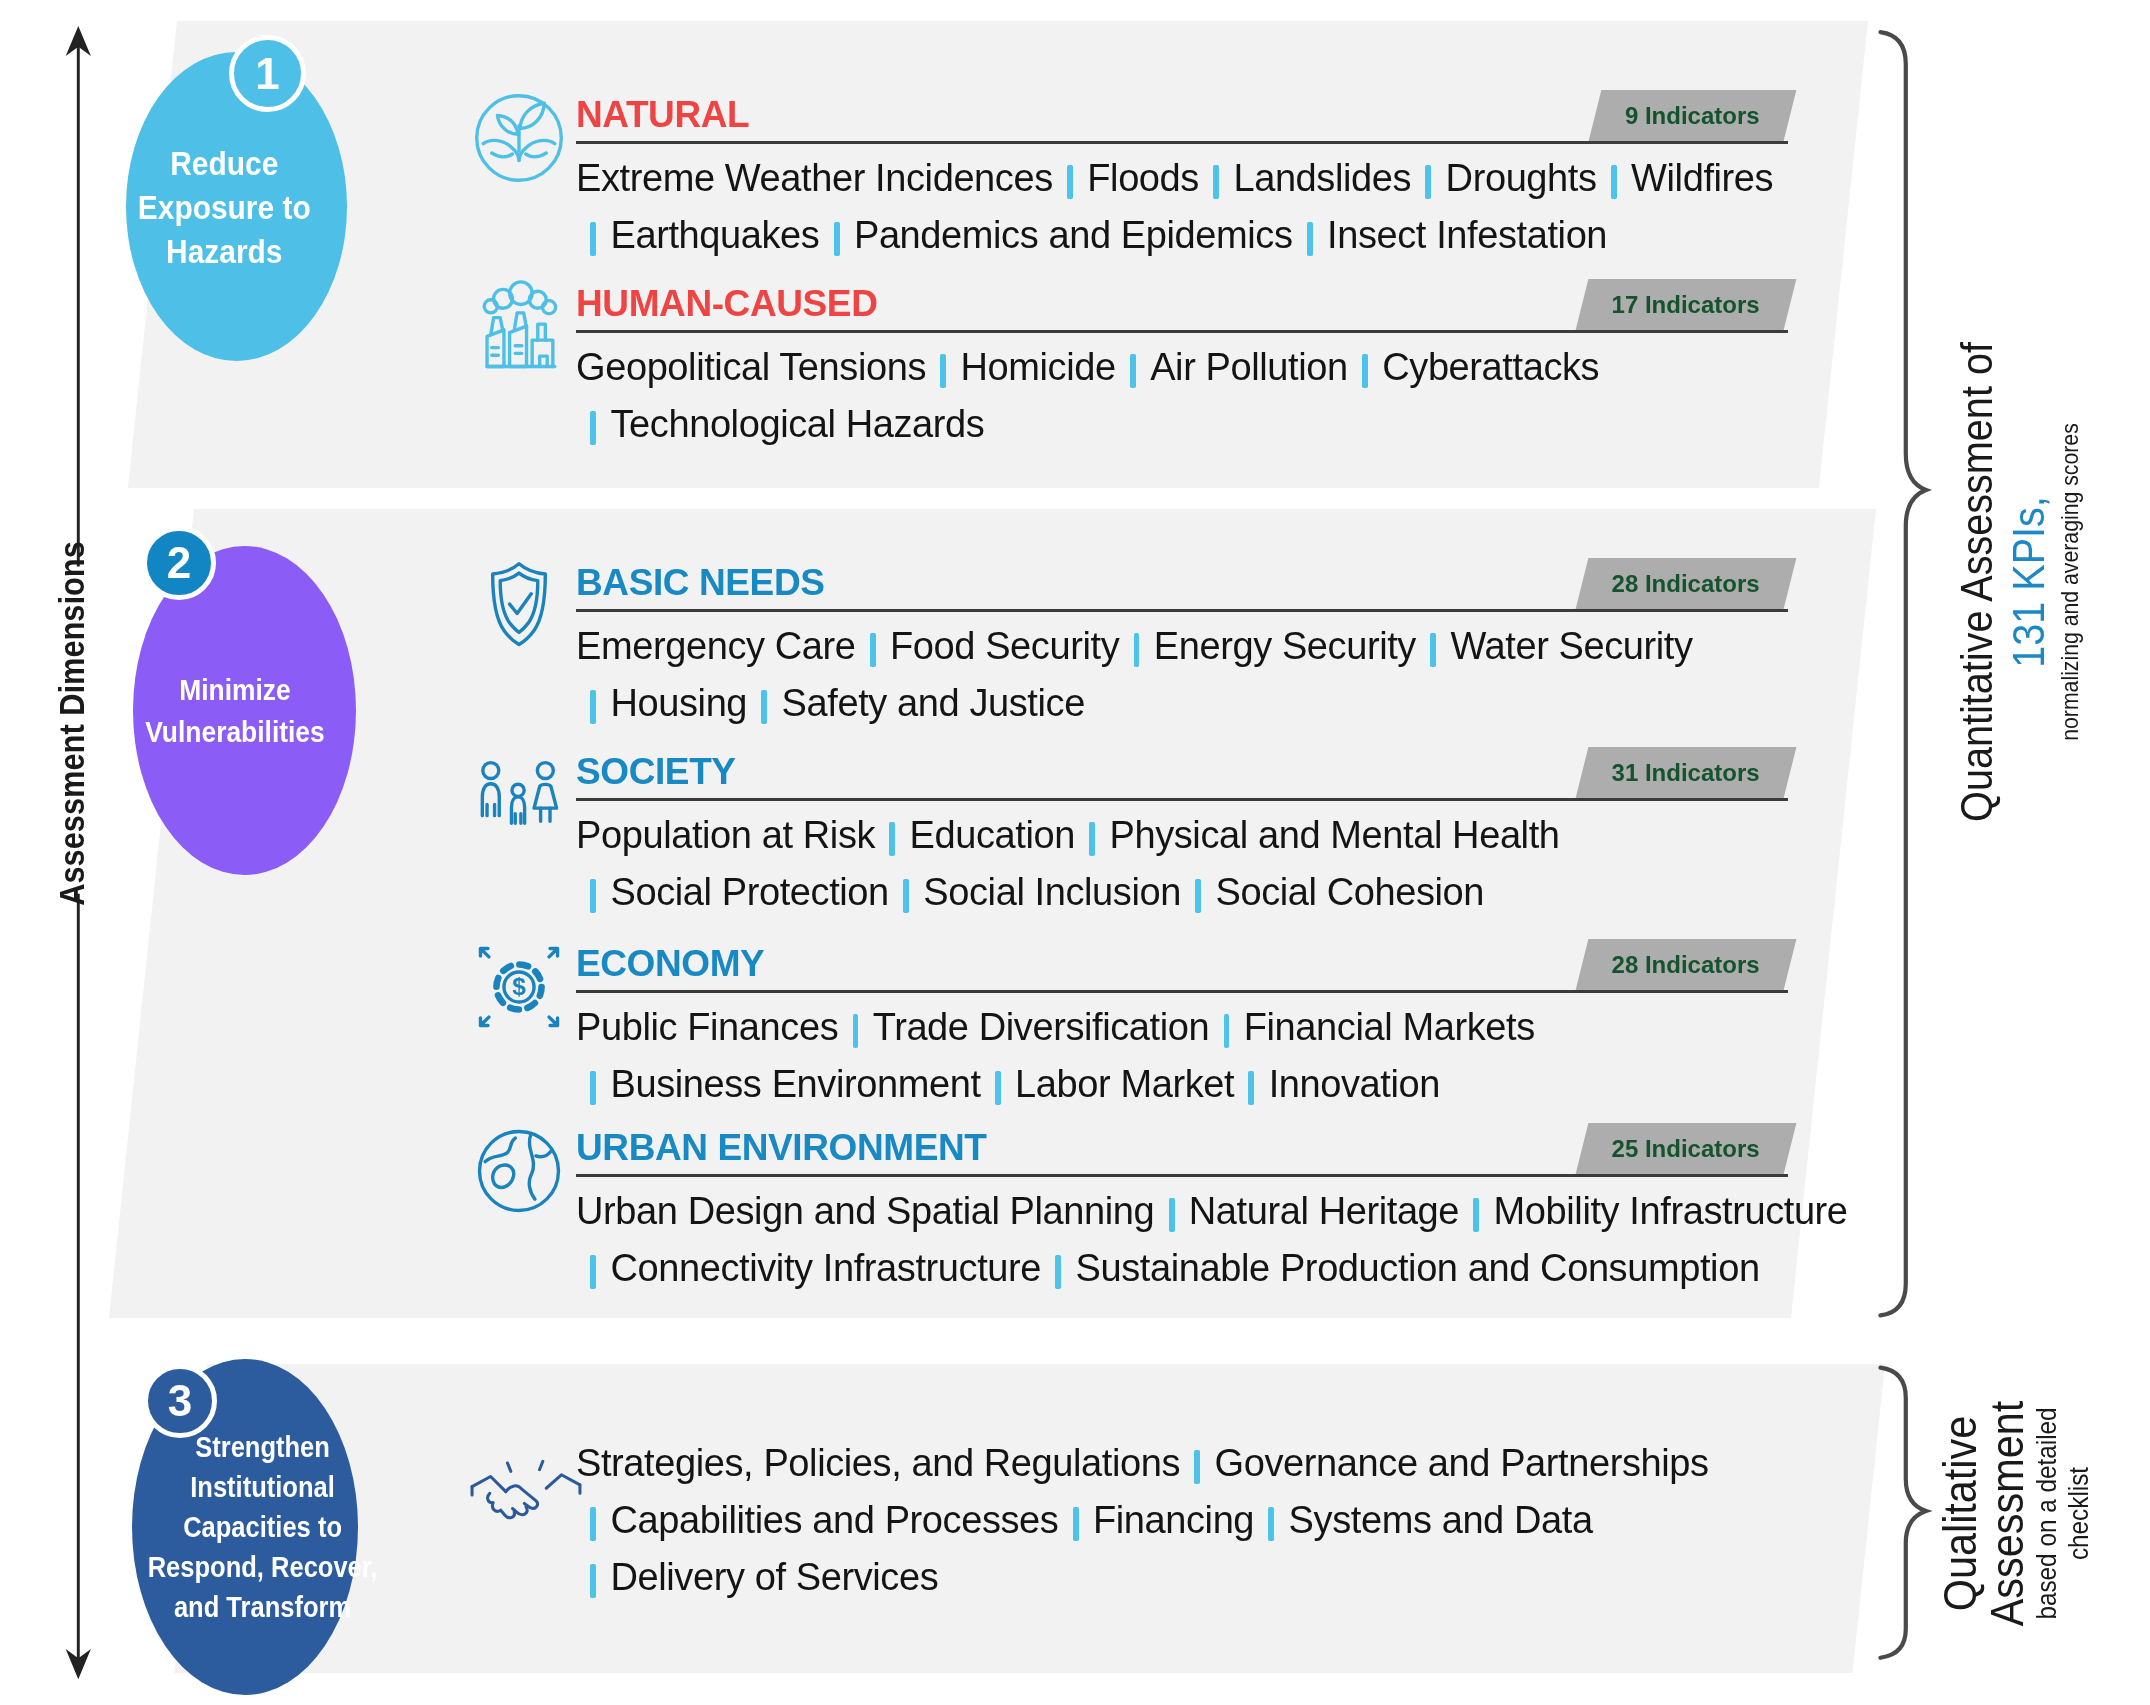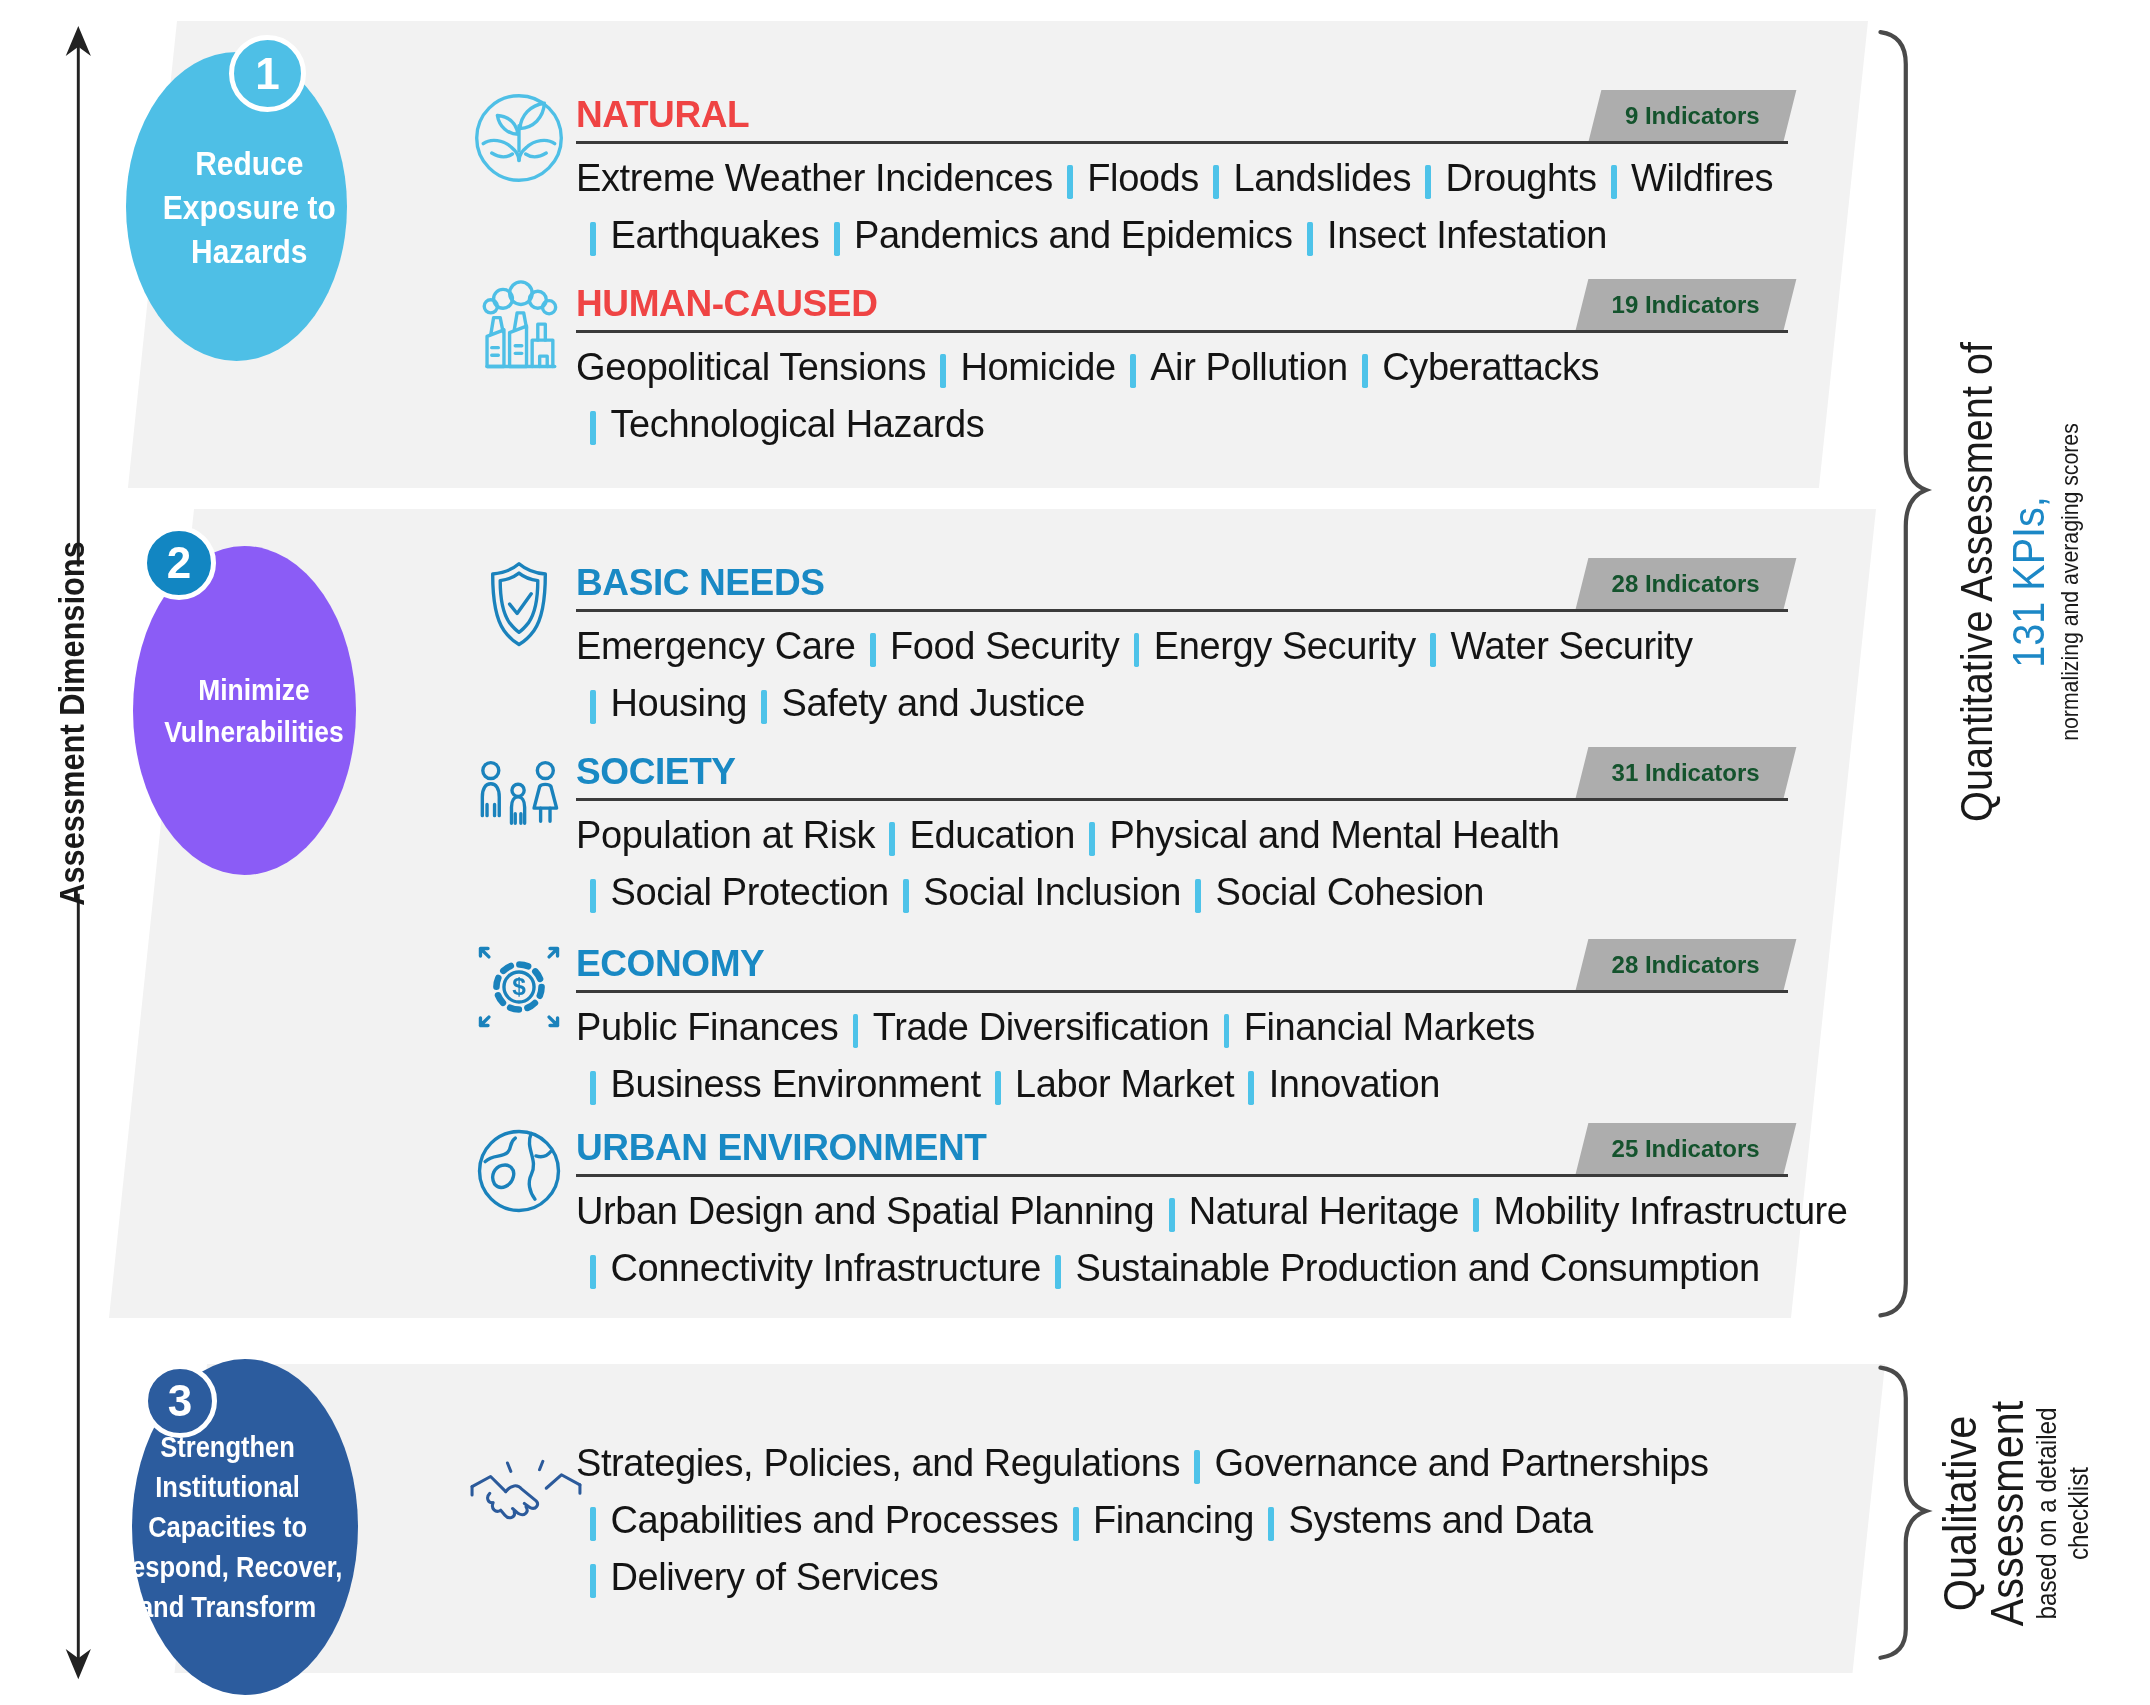--- a/index.html
+++ b/index.html
@@ -6,21 +6,21 @@
   #canvas{position:relative;width:2150px;height:1705px;background:#ffffff;overflow:hidden;
           font-family:"Liberation Sans",sans-serif;color:#1a1a1a;}
 
   
   .panel{position:absolute;background:#F2F2F2;transform:skewX(-6deg);transform-origin:0 0;}
   .panel.p1{left:177px;top:21px;width:1691px;height:467px;}
   .panel.p2{left:194px;top:509px;width:1682px;height:809px;}
   .panel.p3{left:207px;top:1364px;width:1678px;height:309px;}
 
   
-  .ellipse{position:absolute;border-radius:50%;display:flex;align-items:center;justify-content:flex-end;z-index:3;}
+  .ellipse{position:absolute;border-radius:50%;display:flex;align-items:center;justify-content:flex-start;z-index:3;}
   .ellipse.e1{left:126px;top:52px;width:221px;height:309px;background:#4EBFE6;}
   .ellipse.e2{left:133px;top:546px;width:223px;height:329px;background:#8b5cf6;}
   .ellipse.e3{left:132px;top:1359px;width:226px;height:336px;background:#2C5C9E;}
   .ellipse-text{color:#fff;font-weight:bold;text-align:center;transform:scaleX(0.88);white-space:nowrap;}
   .e1 .ellipse-text{font-size:34px;line-height:44px;}
   .e2 .ellipse-text{font-size:30px;line-height:42px;}
   .e3 .ellipse-text{font-size:29px;line-height:40px;}
 
   .num-badge{position:absolute;border-radius:50%;border:5px solid #fff;color:#fff;font-weight:bold;
              display:flex;align-items:center;justify-content:center;z-index:4;font-size:44px;}
@@ -166,21 +166,21 @@
         <path d="M70 64 V47 H78 V64"></path>
         <path d="M21 72 H28 M21 80 H28 M46 70 H53 M46 78 H53"></path>
         <path d="M72 92 V81 H80 V92"></path>
         <path d="M16 92 H88"></path>
       </svg>
     </span>
     <div class="block-content">
       <div class="block-head">
         <div class="block-title">HUMAN-CAUSED</div>
         <div class="ind-badge">
-          <span>19 Indicators</span>
+          <span>17 Indicators</span>
         </div>
       </div>
       <div class="rule"></div>
       <div class="items">
           <div class="item-row"><span class="item">Geopolitical Tensions</span><span class="pipe"></span><span class="item">Homicide</span><span class="pipe"></span><span class="item">Air Pollution</span><span class="pipe"></span><span class="item">Cyberattacks</span></div>
           <div class="item-row"><span class="pipe"></span><span class="item">Technological Hazards</span></div>
         </div>
     </div>
   </div>
 

